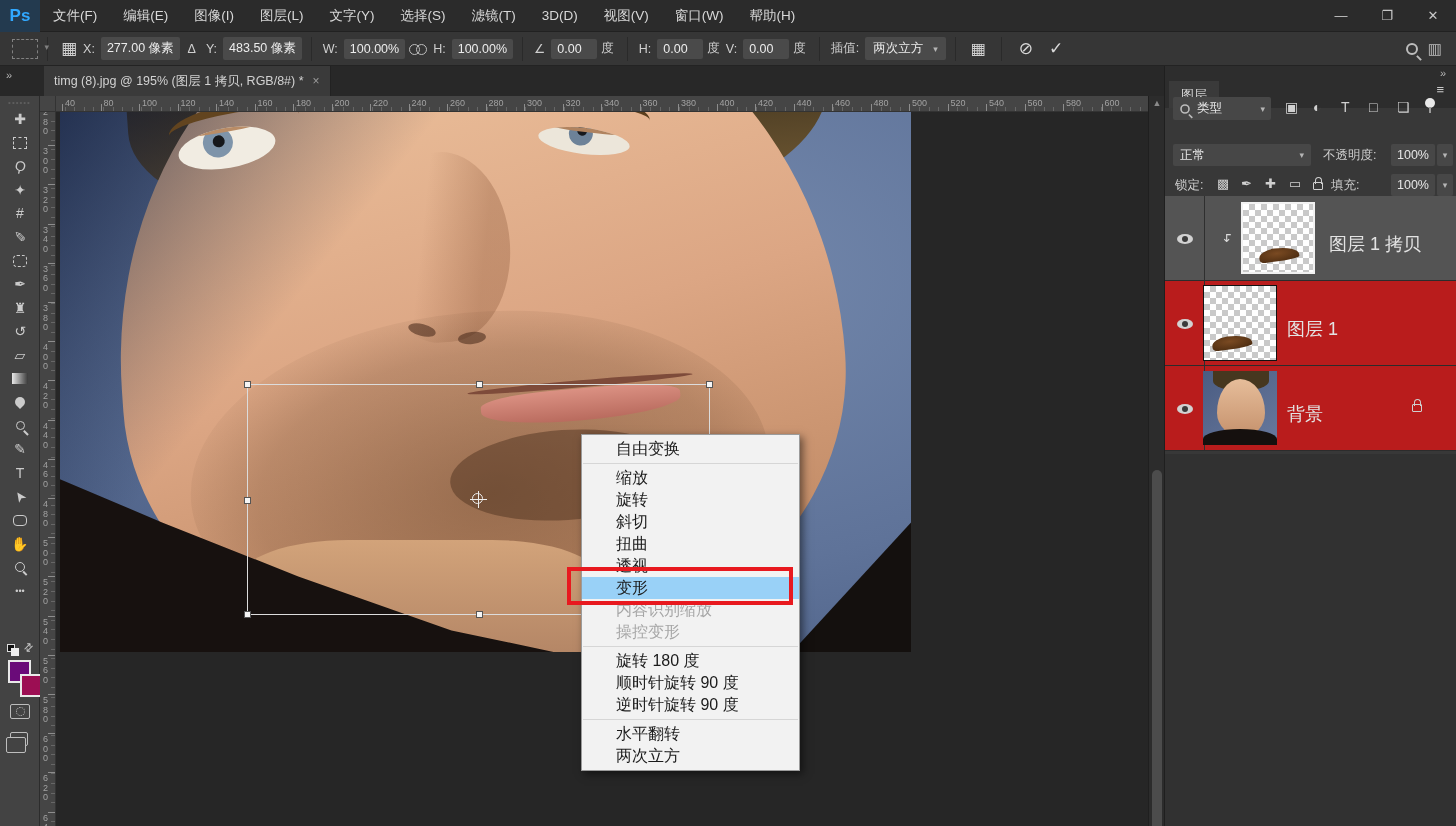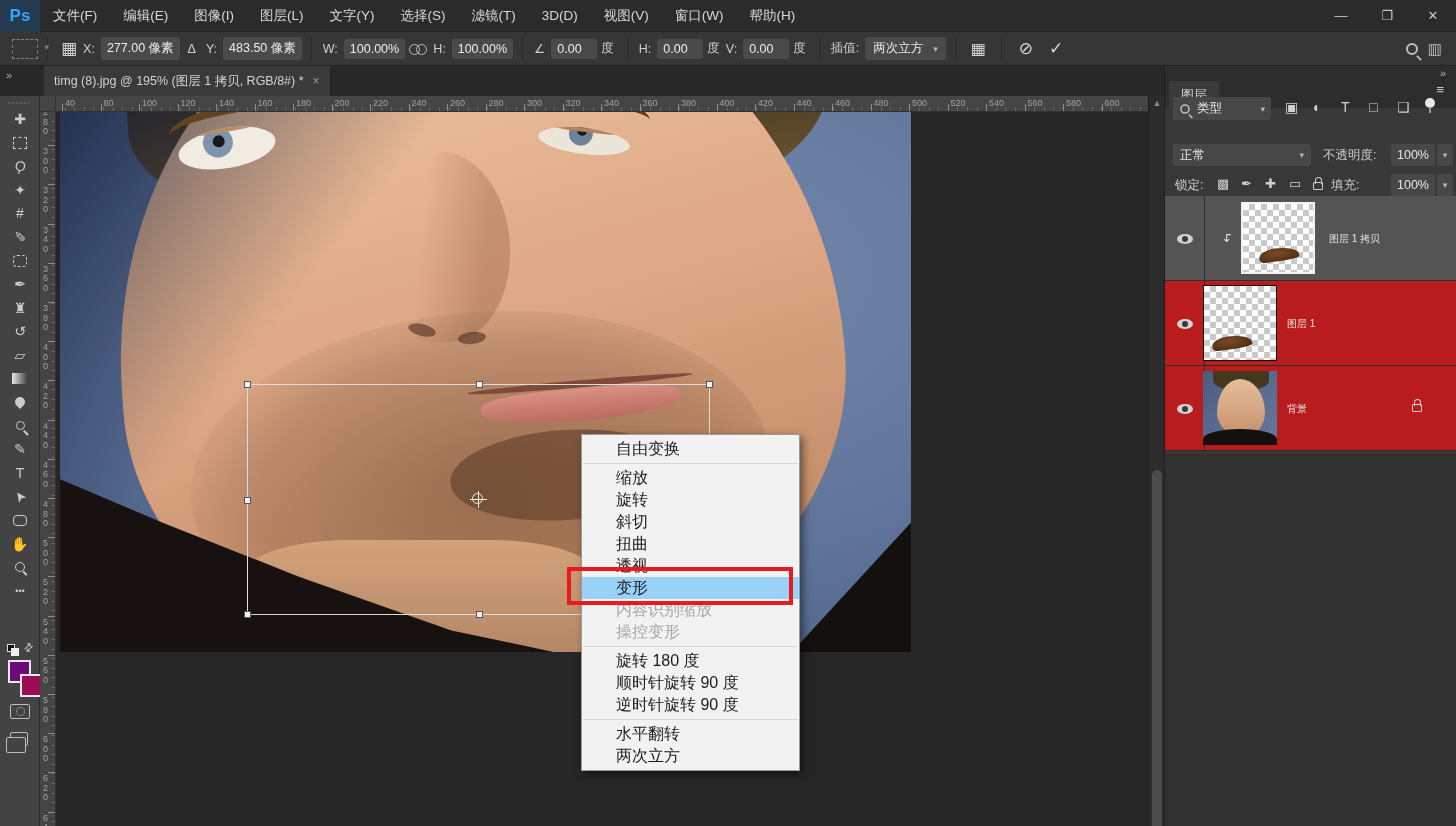--- a/index.html
+++ b/index.html
@@ -147,21 +147,21 @@
   #layers-list{position:absolute;left:0;top:130px;width:100%;}
   .layer-row{position:relative;width:100%;height:85px;border-bottom:1px solid #2c2c2c;background:#b91c1c;}
   .layer-row.selected{background:#545454;}
   .eyecell{position:absolute;left:0;top:0;width:40px;height:100%;border-right:1px solid #2f2f2f;}
   .eye{position:absolute;left:12px;top:38px;width:16px;height:10px;border-radius:50%;background:#d2d2d2;}
   .eye:after{content:"";position:absolute;left:5px;top:2px;width:6px;height:6px;border-radius:50%;background:#3a3a3a;}
   .clip-arrow{position:absolute;left:58px;top:34px;color:#dcdcdc;font-size:13px;transform:scaleX(-1);}
   .thumb{position:absolute;background:#fff;}
   .checker{background-color:#fff;background-image:linear-gradient(45deg,#c9c9c9 25%,transparent 25%,transparent 75%,#c9c9c9 75%),linear-gradient(45deg,#c9c9c9 25%,transparent 25%,transparent 75%,#c9c9c9 75%);background-size:12px 12px;background-position:0 0,6px 6px;}
   .brow-shape{position:absolute;width:40px;height:13px;background:radial-gradient(ellipse at 45% 40%,#7a4a22,#47290f);border-radius:60% 90% 60% 20%/90% 100% 30% 40%;transform:rotate(-8deg);}
-  .layer-name{position:absolute;top:36px;color:#e3e3e3;font-size:10px;text-align:center;}
+  .layer-name{position:absolute;top:36px;color:#e3e3e3;font-size:18px;text-align:center;}
   .layer-lock{position:absolute;right:34px;top:38px;width:10px;height:8px;border:1.5px solid #cfcfcf;border-radius:1px;}
   .layer-lock:before{content:"";position:absolute;left:1px;top:-6px;width:5px;height:6px;border:1.5px solid #cfcfcf;border-bottom:none;border-radius:4px 4px 0 0;}
   #panel-rest{position:absolute;left:0;top:388px;width:100%;height:372px;background:#313131;}
   .mini-portrait{position:relative;overflow:hidden;background:linear-gradient(140deg,#4a5c82,#68799d);}
   .mini-portrait .mface{position:absolute;left:14px;top:8px;width:48px;height:58px;background:linear-gradient(#e6bd9a,#c5916c);border-radius:48% 52% 46% 54%/58% 58% 42% 42%;}
   .mini-portrait .mhair{position:absolute;left:10px;top:0px;width:56px;height:20px;background:#46371f;border-radius:0 0 50% 50%;}
   .mini-portrait .mshirt{position:absolute;left:0;bottom:-4px;width:100%;height:20px;background:#15100e;border-radius:50% 50% 0 0;}
 
   
   #ctxmenu{position:absolute;left:581px;top:434px;width:219px;background:#f2f2f2;border:1px solid #9b9b9b;box-shadow:3px 3px 8px rgba(0,0,0,.5);padding:3px 0;z-index:40;}

